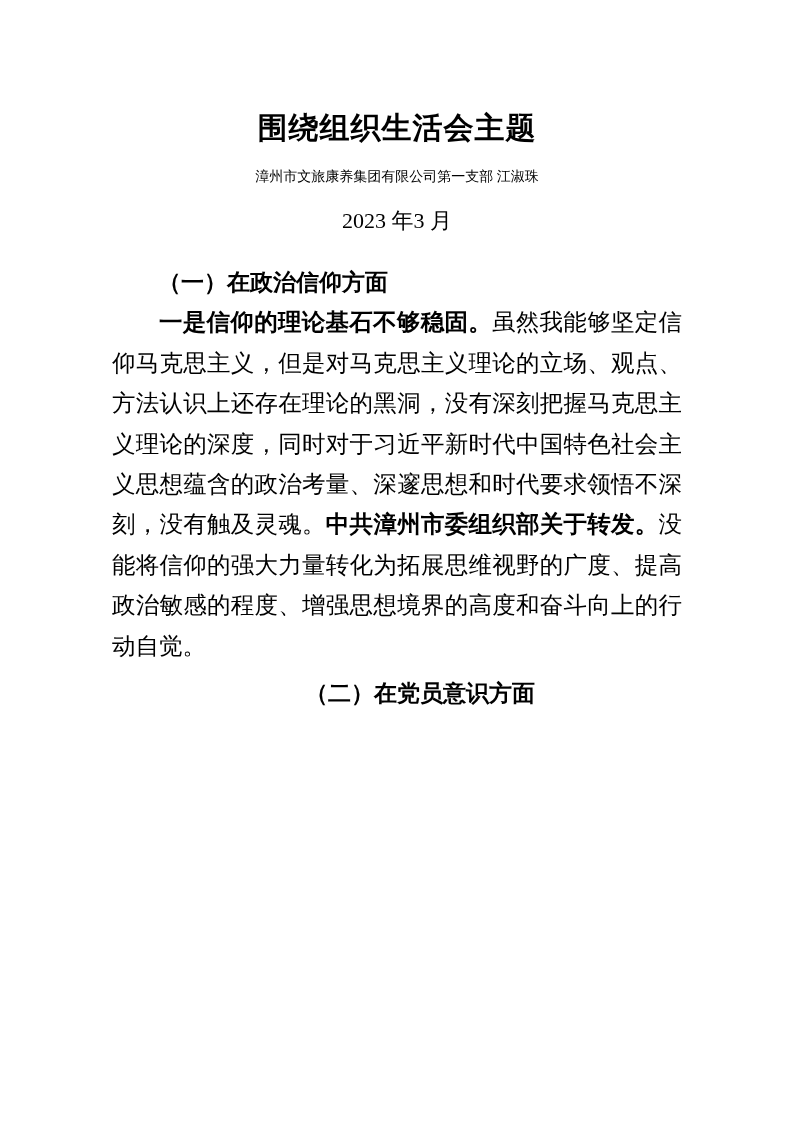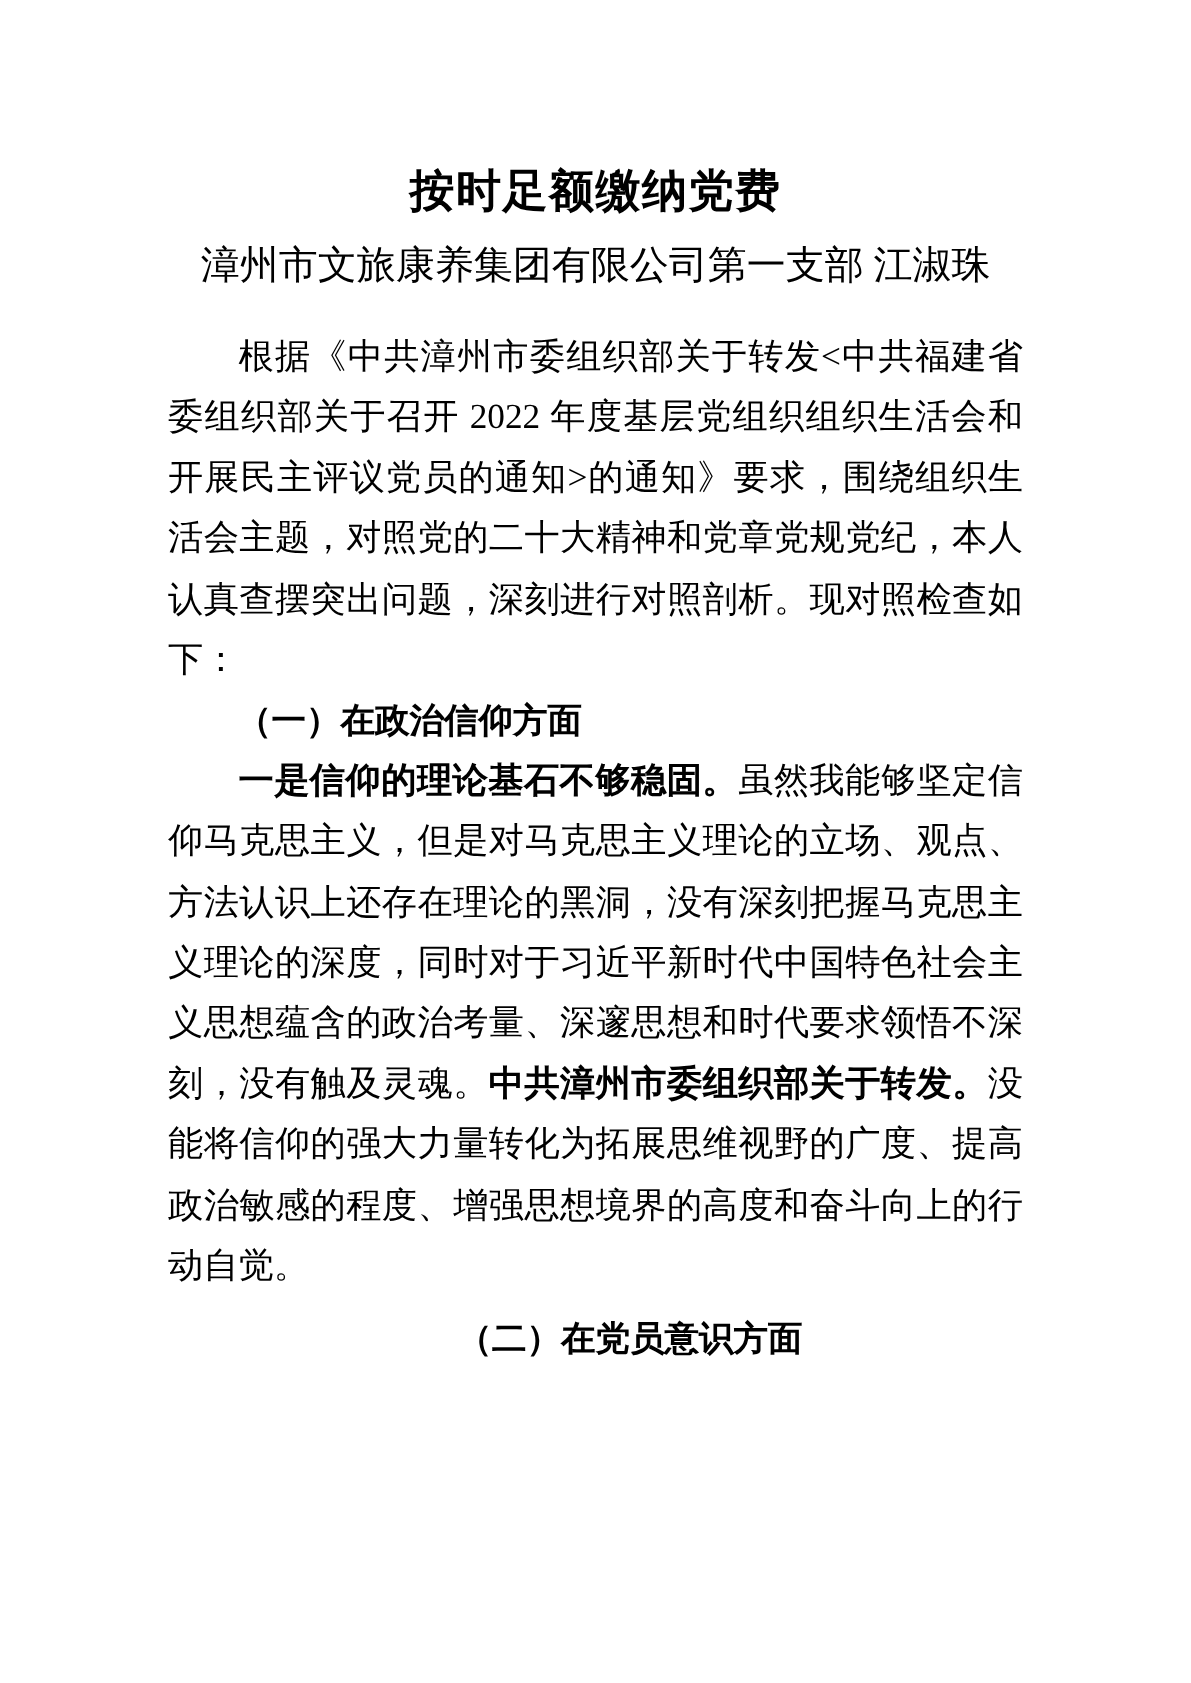--- a/index.html
+++ b/index.html
@@ -19,21 +19,21 @@
     margin: 0;
     font-size: 30px;
     line-height: 48px;
     font-weight: 700;
     text-align: center;
     font-family: "Liberation Serif", "DejaVu Serif", serif;
     letter-spacing: 1px;
   }
   .doc-subtitle {
     margin: 8px 0 0 0;
-    font-size: 26px;
+    font-size: 14px;
     line-height: 34px;
     text-align: center;
     font-weight: 400;
   }
   .doc-date {
     margin: 10px 0 0 0;
     font-size: 22px;
     line-height: 34px;
     text-align: center;
     font-weight: 400;
@@ -70,28 +70,28 @@
   .run-bold {
     font-weight: 700;
     font-family: Liberation Serif, serif;
   }
 </style>
 </head>
 <body>
 
 <div class="page">
 
-  <h1 class="doc-title">按时足额缴纳党费</h1>
+  <h1 class="doc-title">围绕组织生活会主题</h1>
 
   <p class="doc-subtitle">漳州市文旅康养集团有限公司第一支部 江淑珠</p>
 
+  <p class="doc-date">2023 年3 月</p>
 
   <div class="doc-body">
 
-    <p class="para">根据《中共漳州市委组织部关于转发&lt;中共福建省委组织部关于召开 2022 年度基层党组织组织生活会和开展民主评议党员的通知&gt;的通知》要求，围绕组织生活会主题，对照党的二十大精神和党章党规党纪，本人认真查摆突出问题，深刻进行对照剖析。现对照检查如下：</p>
 
 
     <p class="sub-heading">（一）在政治信仰方面</p>
 
     <p class="para"><span class="run-bold">一是信仰的理论基石不够稳固。</span><span>虽然我能够坚定信仰马克思主义，但是对马克思主义理论的立场、观点、方法认识上还存在理论的黑洞，没有深刻把握马克思主义理论的深度，同时对于习近平新时代中国特色社会主义思想蕴含的政治考量、深邃思想和时代要求领悟不深刻，没有触及灵魂。</span><span class="run-bold">中共漳州市委组织部关于转发。</span><span>没能将信仰的强大力量转化为拓展思维视野的广度、提高政治敏感的程度、增强思想境界的高度和奋斗向上的行动自觉。</span></p>
 
     <p class="sub-heading extra-gap">（二）在党员意识方面</p>
 
 
   </div>

